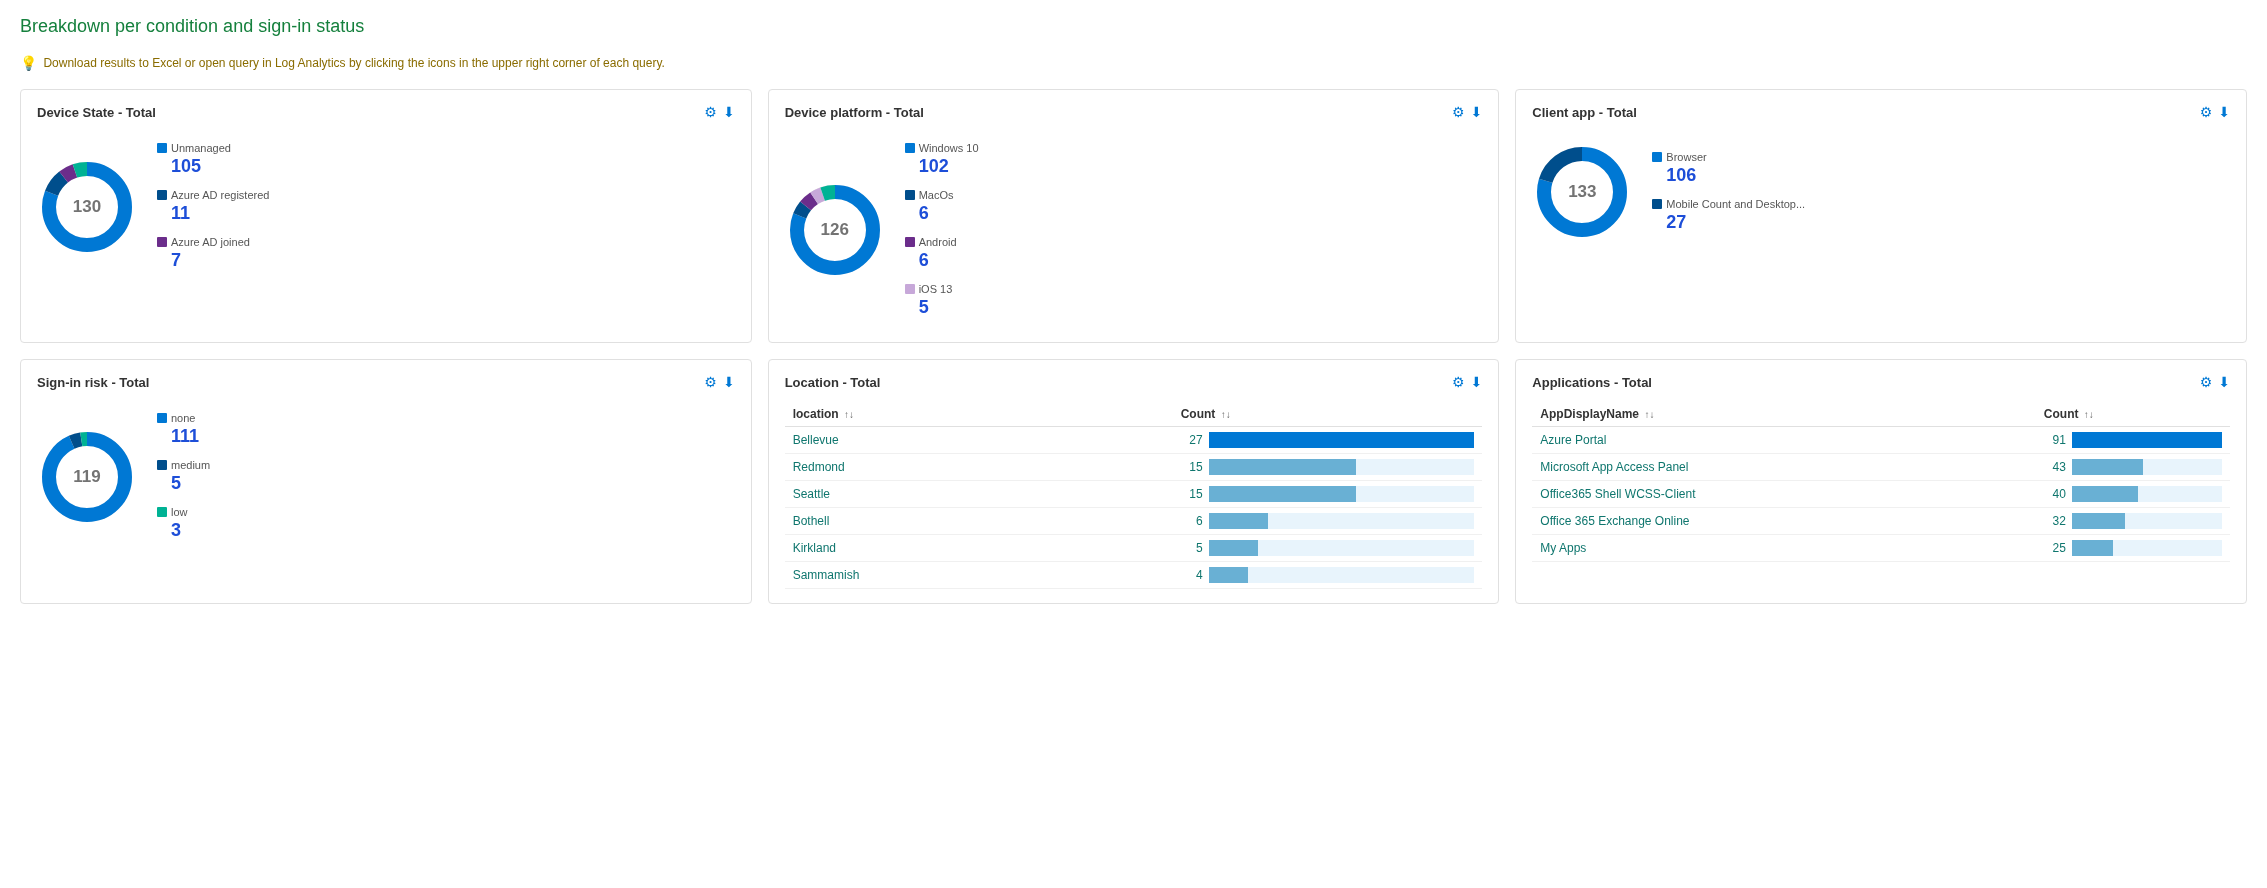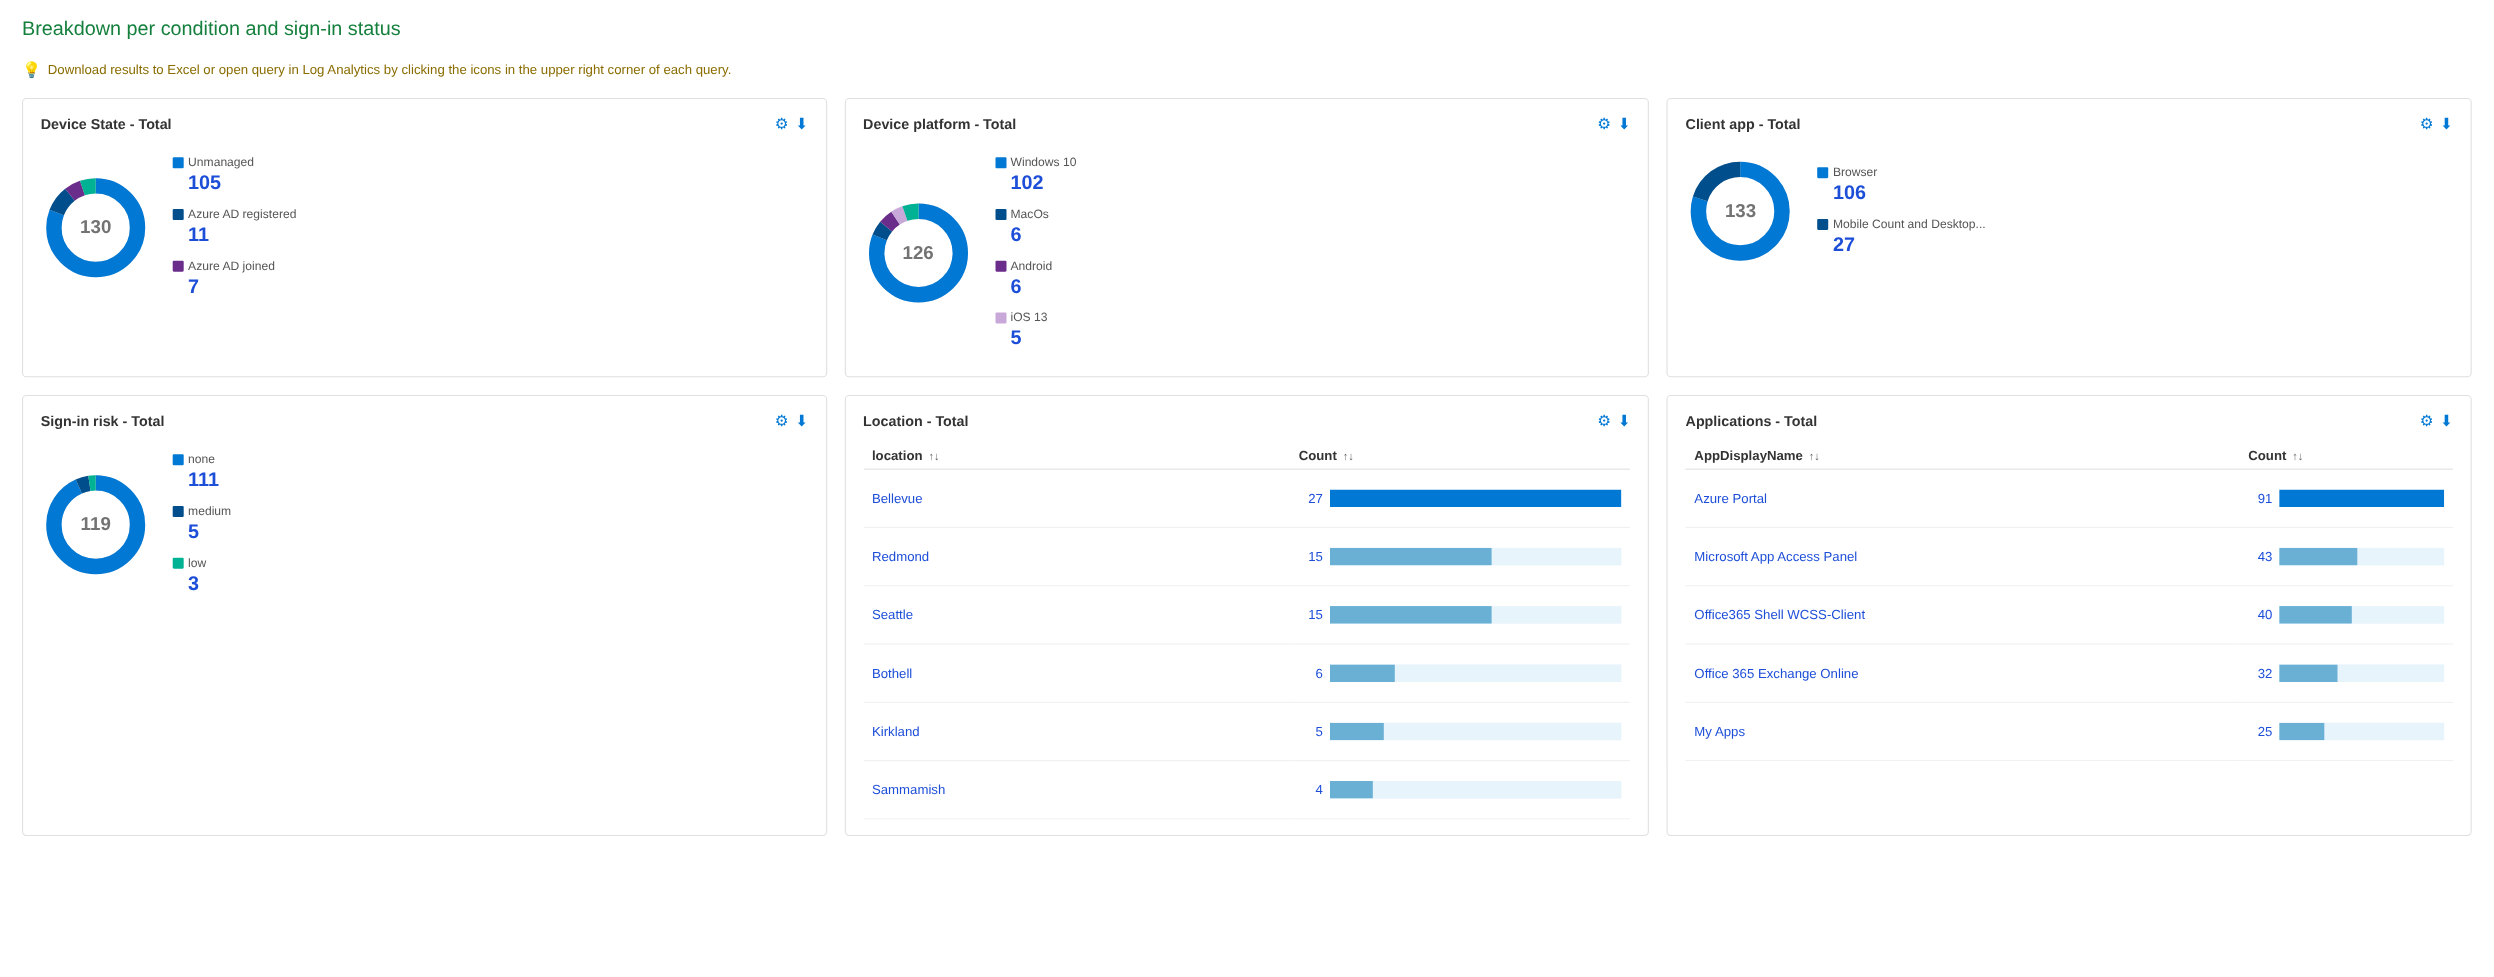--- a/index.html
+++ b/index.html
@@ -118,23 +118,23 @@
       font-size: 12px;
     }
     th {
       text-align: left;
       padding: 5px 8px;
       color: #333;
       font-weight: 600;
       border-bottom: 1px solid #e0e0e0;
     }
     td {
-      padding: 18px 8px;
+      padding: 5px 8px;
       border-bottom: 1px solid #f0f0f0;
-      color: #1d4ed8;
+      color: #0f766e;
     }
     .sort-icon {
       font-size: 10px;
       color: #666;
       margin-left: 2px;
     }
     .bar-cell {
       display: flex;
       align-items: center;
       gap: 6px;

